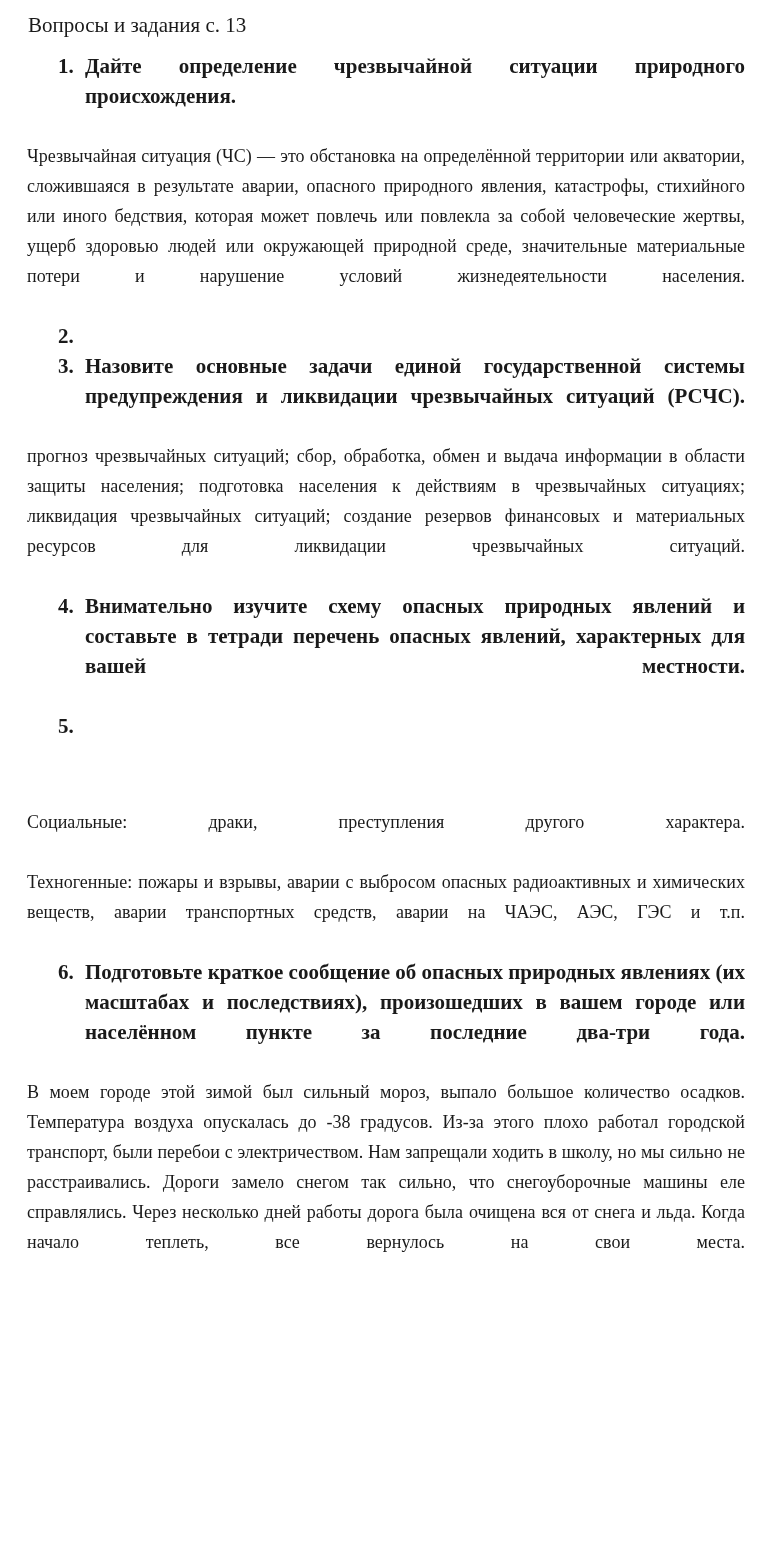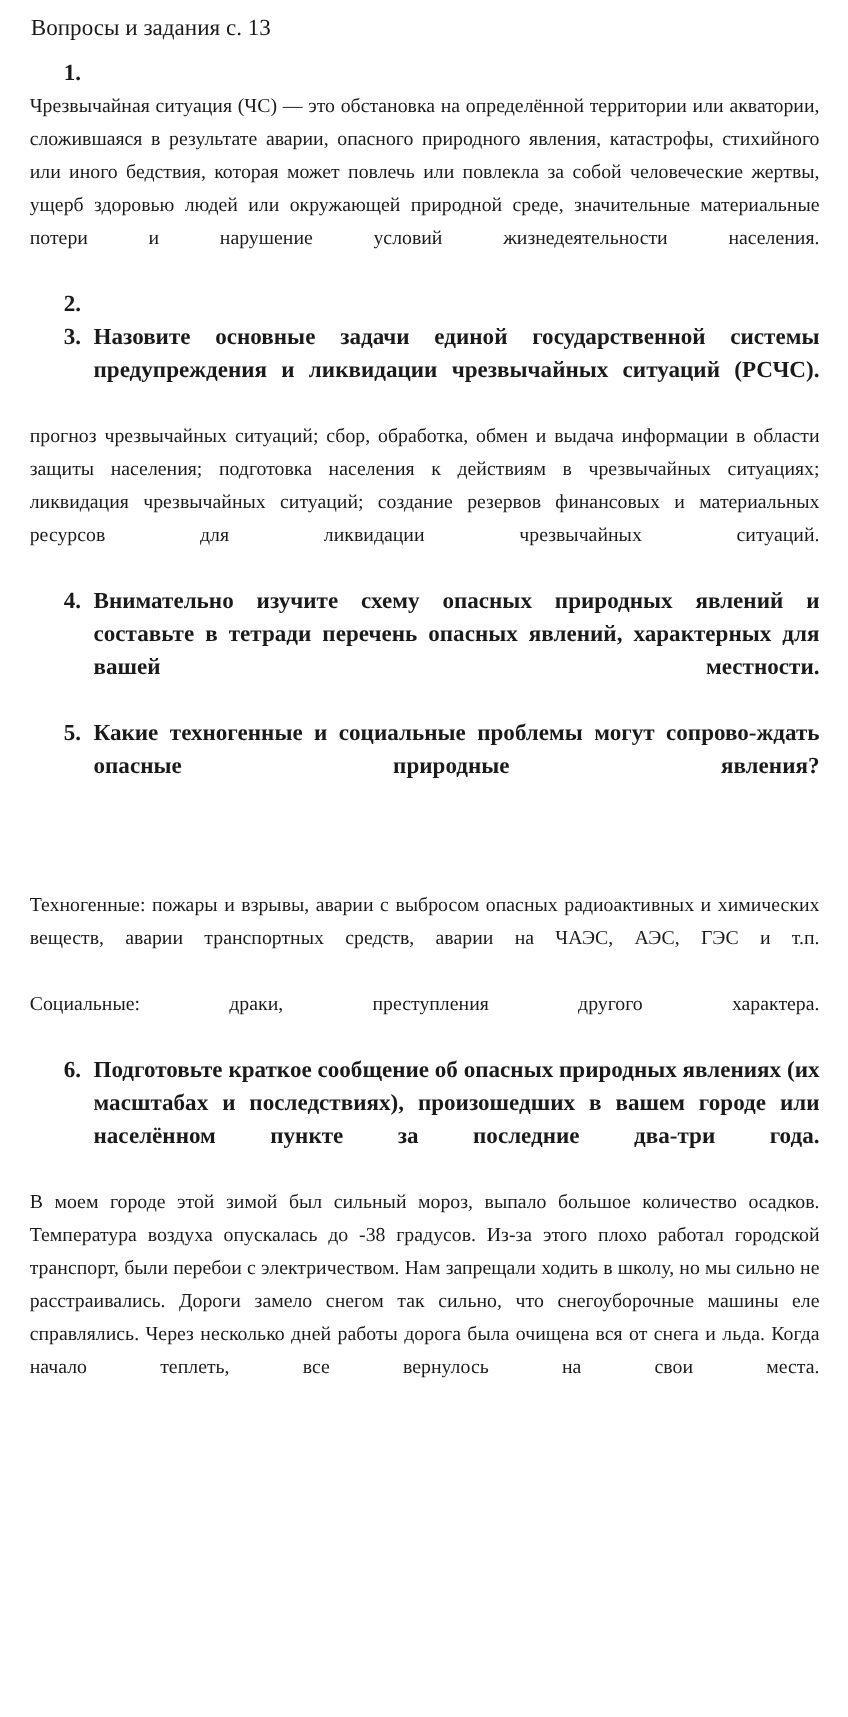--- a/index.html
+++ b/index.html
@@ -82,33 +82,33 @@
     height: 66px;
   }
 </style>
 </head>
 <body>
 
 <div class="page">
 
   <p class="doc-heading">Вопросы и задания с. 13</p>
 
-  <p class="question"><span class="qnum">1.</span> <span class="jfill"></span></p>
+  <p class="question"><span class="qnum">1.</span><span>Дайте определение чрезвычайной ситуации природного происхождения.</span> <span class="jfill"></span></p>
   <p class="answer"><span>Чрезвычайная ситуация (ЧС) — это обстановка на определённой территории или акватории, сложившаяся в результате аварии, опасного природного явления, катастрофы, стихийного или иного бедствия, которая может повлечь или повлекла за собой человеческие жертвы, ущерб здоровью людей или окружающей природной среде, значительные материальные потери и нарушение условий жизнедеятельности населения.</span> <span class="jfill"></span></p>
 
   <p class="question"><span class="qnum">2.</span> <span class="jfill"></span></p>
 
   <p class="question"><span class="qnum">3.</span><span>Назовите основные задачи единой государственной системы предупреждения и ликвидации чрезвычайных ситуаций (РСЧС).</span> <span class="jfill"></span></p>
   <p class="answer"><span>прогноз чрезвычайных ситуаций; сбор, обработка, обмен и выдача информации в области защиты населения; подготовка населения к действиям в чрезвычайных ситуациях; ликвидация чрезвычайных ситуаций; создание резервов финансовых и материальных ресурсов для ликвидации чрезвычайных ситуаций.</span> <span class="jfill"></span></p>
 
   <p class="question"><span class="qnum">4.</span><span>Внимательно изучите схему опасных природных явлений и составьте в тетради перечень опасных явлений, характерных для вашей местности.</span> <span class="jfill"></span></p>
 
-  <p class="question"><span class="qnum">5.</span><span>Какие техногенные и социальные проблемы могут сопрово-ждать опасные природные явления?</span> <span class="jfill"></span></p>
+  <p class="question"><span class="qnum">5.</span> <span class="jfill"></span></p>
 
   <div class="spacer"></div>
 
+  <p class="answer"><span>Социальные: драки, преступления другого характера.</span> <span class="jfill"></span></p>
   <p class="answer"><span>Техногенные: пожары и взрывы, аварии с выбросом опасных радиоактивных и химических веществ, аварии транспортных средств, аварии на ЧАЭС, АЭС, ГЭС и т.п.</span> <span class="jfill"></span></p>
-  <p class="answer"><span>Социальные: драки, преступления другого характера.</span> <span class="jfill"></span></p>
 
   <p class="question"><span class="qnum">6.</span><span>Подготовьте краткое сообщение об опасных природных явлениях (их масштабах и последствиях), произошедших в вашем городе или населённом пункте за последние два-три года.</span> <span class="jfill"></span></p>
   <p class="answer"><span>В моем городе этой зимой был сильный мороз, выпало большое количество осадков. Температура воздуха опускалась до -38 градусов. Из-за этого плохо работал городской транспорт, были перебои с электричеством. Нам запрещали ходить в школу, но мы сильно не расстраивались. Дороги замело снегом так сильно, что снегоуборочные машины еле справлялись. Через несколько дней работы дорога была очищена вся от снега и льда. Когда начало теплеть, все вернулось на свои места.</span> <span class="jfill"></span></p>
 
 </div>
 
 </body></html>

